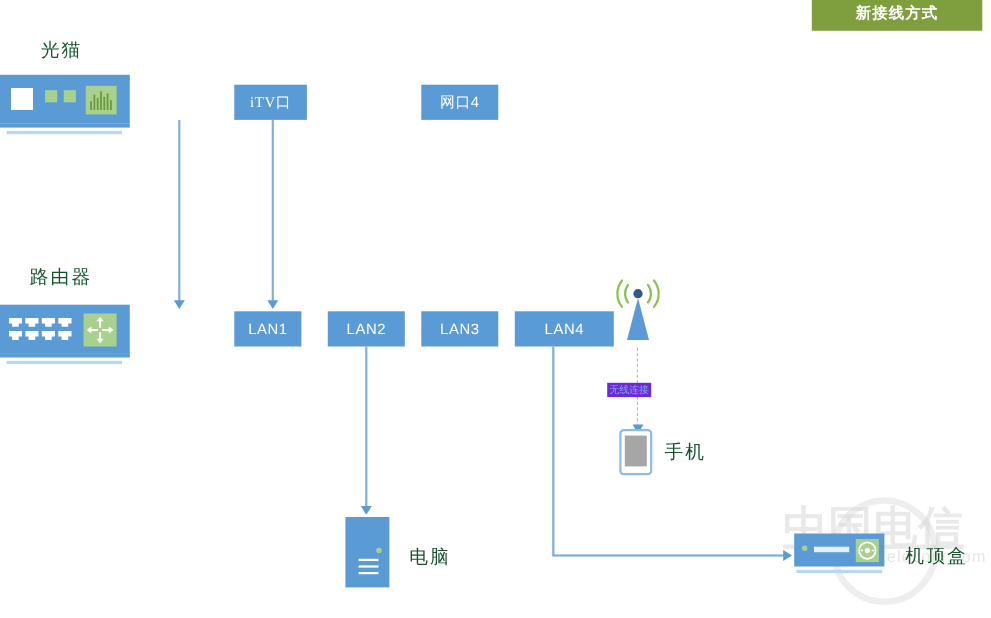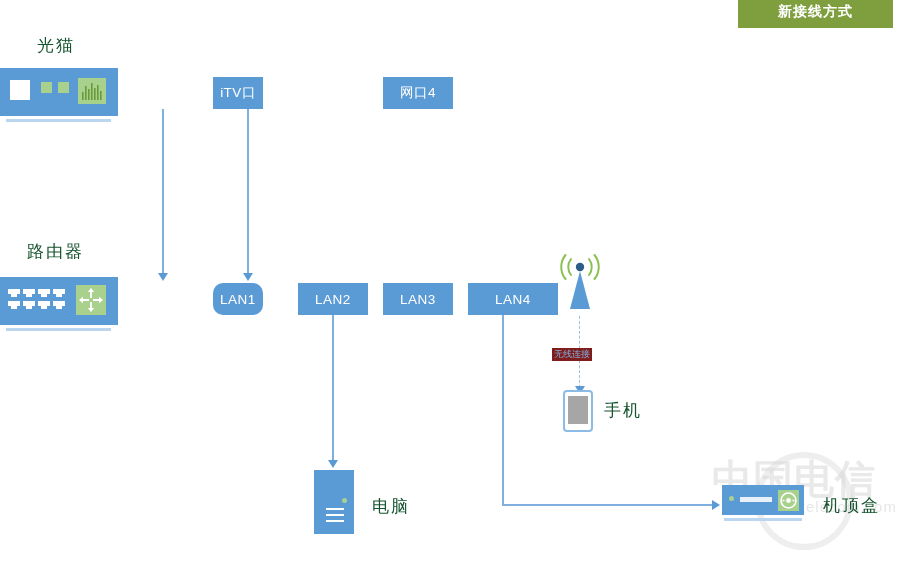--- a/index.html
+++ b/index.html
@@ -117,21 +117,21 @@
   }
   .dash-line {
     position: absolute;
     width: 0;
     border-left: 1.6px dashed #9CC0E4;
   }
   .wireless-label {
     position: absolute;
     color: #7FAFDE;
     font-size: 9px;
-    background: #7f1d1d;
+    background: #6d28d9;
     padding: 0 2px;
     white-space: nowrap;
   }
 
   
   .pc-body {
     position: absolute;
     background: #5B9BD5;
   }
   .pc-line {
@@ -169,20 +169,21 @@
   
   .watermark {
     position: absolute;
     color: #D8D8D8;
     font-size: 40px;
     font-weight: bold;
     letter-spacing: 1px;
     opacity: 0.55;
     white-space: nowrap;
     user-select: none;
+    text-decoration: underline;
   }
   .watermark-sub {
     position: absolute;
     color: #DCDCDC;
     font-size: 15px;
     letter-spacing: 1px;
     opacity: 0.7;
     white-space: nowrap;
     user-select: none;
   }
@@ -254,24 +255,24 @@
           <path d="M15 27 l3.2 -4 h-6.4 z"></path>
           <path d="M3 15 l4 -3.2 v6.4 z"></path>
           <path d="M27 15 l-4 -3.2 v6.4 z"></path>
         </g>
       </svg>
     </div>
     <div class="dev-base" style="left:0px; top:44px; width:118px; height:4px;"></div>
     <div class="dev-shadow" style="left:6px; top:51px; width:105px;"></div>
   </div>
 
-  <div class="port-box" style="left:213px; top:77px; width:50px;">iTV口</div>
+  <div class="port-box" style="left:213px; top:77px; width:66px;font-family:Liberation Serif, serif;">iTV口</div>
   <div class="port-box" style="left:383px; top:77px; width:70px;">网口4</div>
 
-  <div class="port-box" style="left:213px; top:283px; width:50px;border-radius:10px;">LAN1</div>
+  <div class="port-box" style="left:213px; top:283px; width:61px;">LAN1</div>
   <div class="port-box" style="left:298px; top:283px; width:70px;">LAN2</div>
   <div class="port-box" style="left:383px; top:283px; width:70px;">LAN3</div>
   <div class="port-box" style="left:468px; top:283px; width:90px;">LAN4</div>
 
   <div class="vline" style="left:162px; top:109px; height:166px;"></div>
   <div class="arrow-down" style="left:158px; top:273px;"></div>
 
   <div class="vline" style="left:247px; top:109px; height:166px;"></div>
   <div class="arrow-down" style="left:243px; top:273px;"></div>
 

